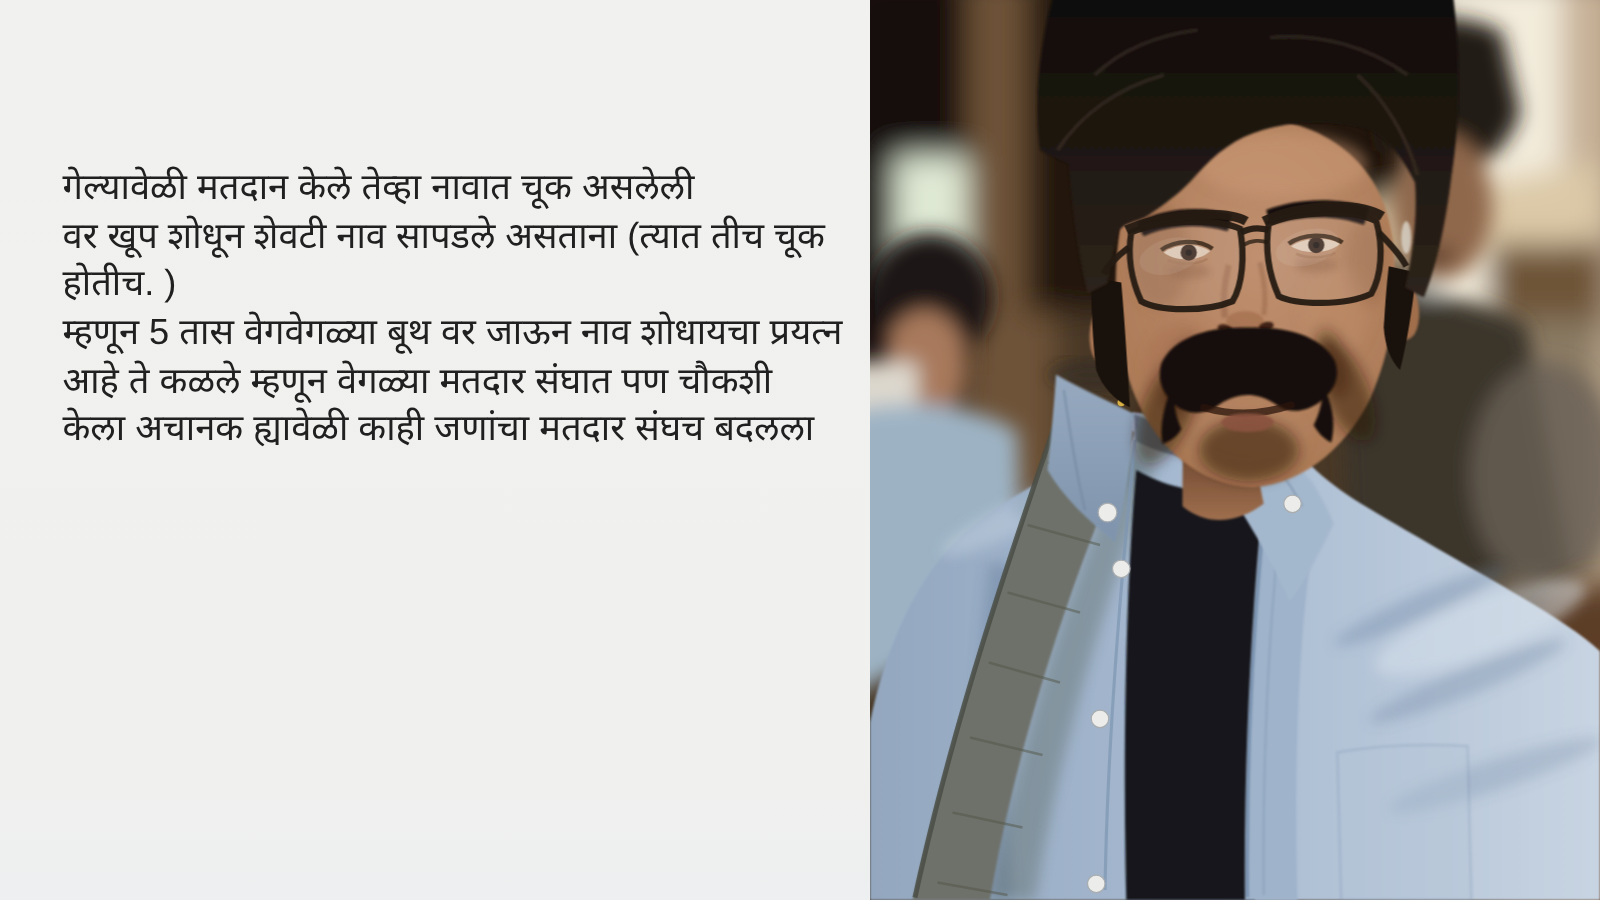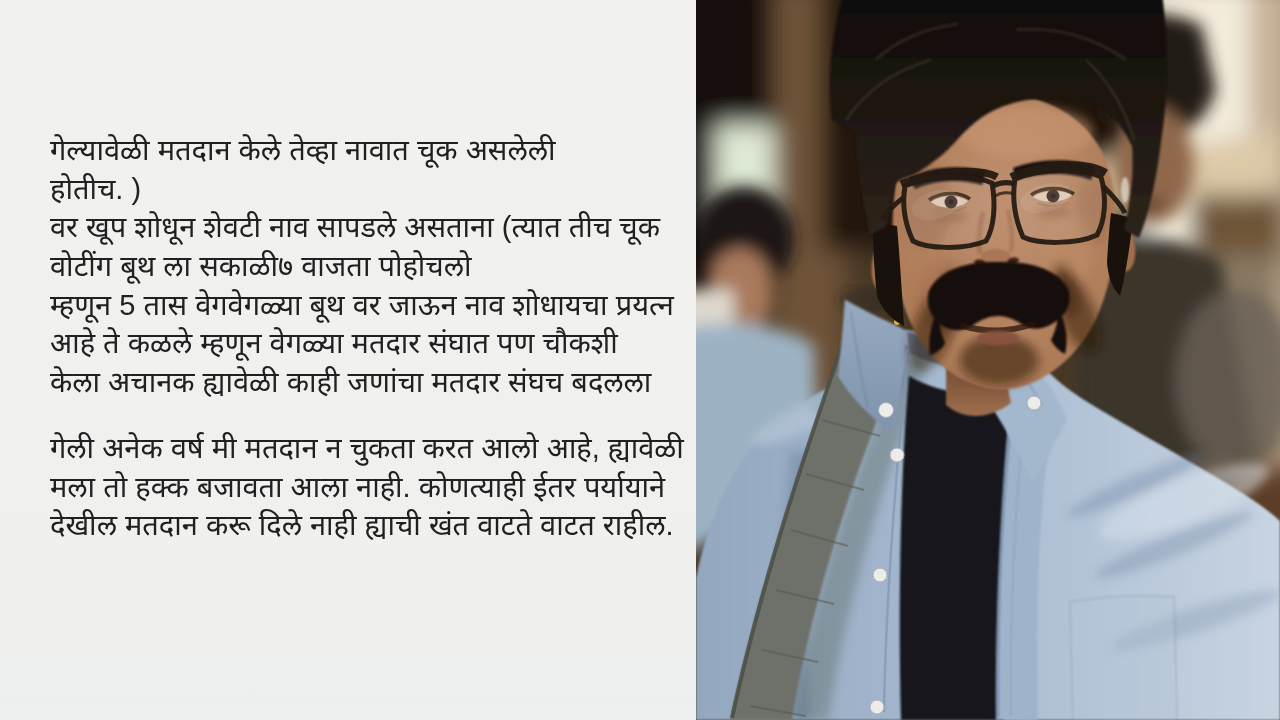--- a/index.html
+++ b/index.html
@@ -13,31 +13,25 @@
 </style>
 </head>
 <body>
 
 <div class="stage">
 
   <div class="text-panel">
     <div class="post-text">
       <div class="para">
         <div class="line">गेल्यावेळी मतदान केले तेव्हा नावात चूक असलेली</div>
+        <div class="line">वर खूप शोधून शेवटी नाव सापडले असताना (त्यात तीच चूक</div>
         <div class="line">होतीच. )</div>
-        <div class="line">वर खूप शोधून शेवटी नाव सापडले असताना (त्यात तीच चूक</div>
-        <div class="line">वोटींग बूथ ला सकाळी७ वाजता पोहोचलो</div>
         <div class="line">म्हणून 5 तास वेगवेगळ्या बूथ वर जाऊन नाव शोधायचा प्रयत्न</div>
         <div class="line">आहे ते कळले म्हणून वेगळ्या मतदार संघात पण चौकशी</div>
         <div class="line">केला अचानक ह्यावेळी काही जणांचा मतदार संघच बदलला</div>
-      </div>
-      <div class="para">
-        <div class="line">गेली अनेक वर्ष मी मतदान न चुकता करत आलो आहे, ह्यावेळी</div>
-        <div class="line">मला तो हक्क बजावता आला नाही. कोणत्याही ईतर पर्यायाने</div>
-        <div class="line">देखील मतदान करू दिले नाही ह्याची खंत वाटते वाटत राहील.</div>
       </div>
     </div>
   </div>
 
   <div class="photo-panel">
     <svg width="584" height="720" viewBox="0 0 584 720">
       <defs>
         <filter id="b12" x="-30%" y="-30%" width="160%" height="160%">
             <feGaussianBlur stdDeviation="12"></feGaussianBlur>
           </filter>

